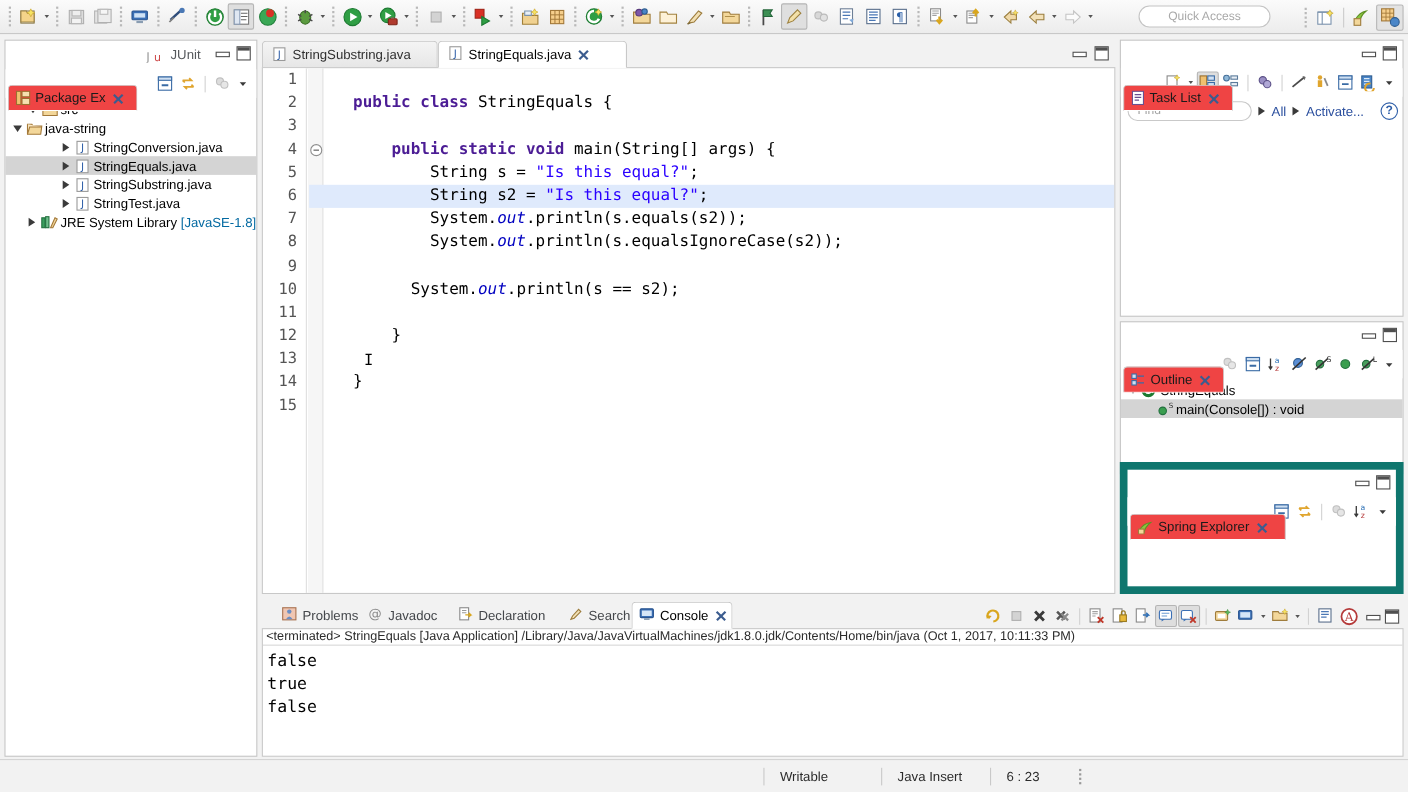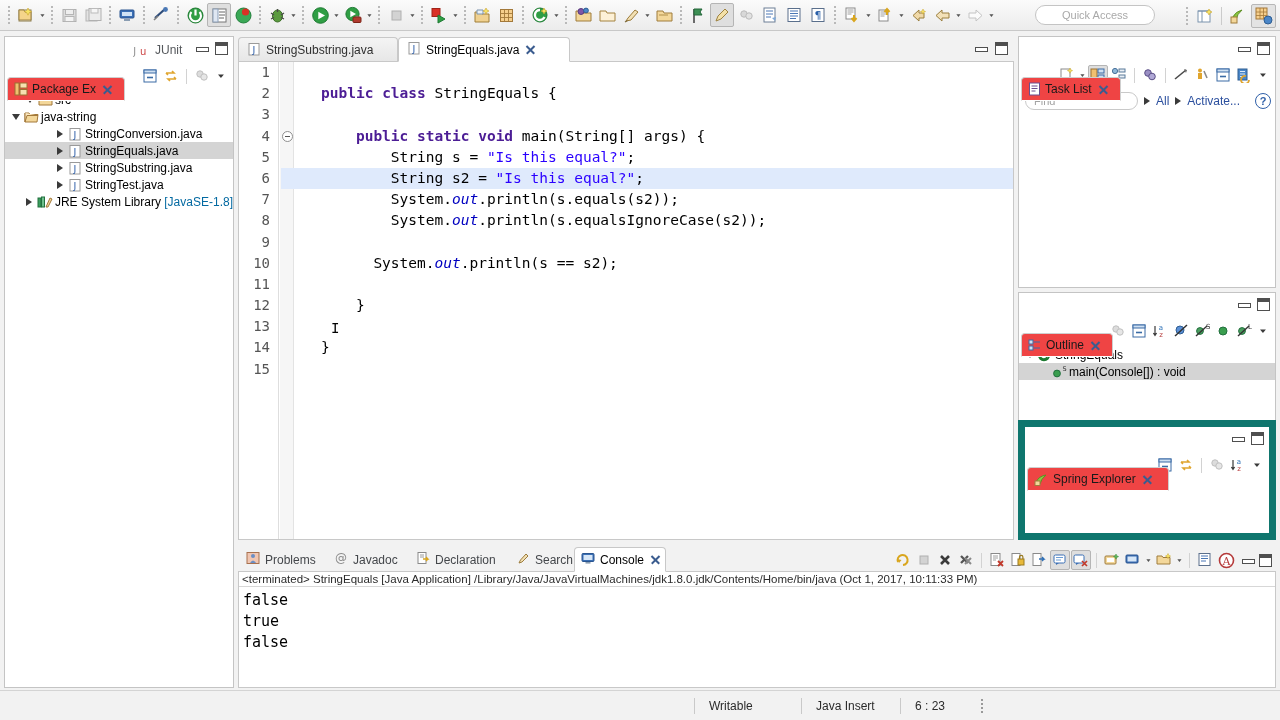--- a/index.html
+++ b/index.html
@@ -720,21 +720,21 @@
             <div class="cline"><span>}</span></div>
             <div class="cline">&nbsp;</div>
           </div>
         <span class="cursor-ibeam" style="left:92px; top:258px;">I</span>
       </div>
     </div>
   </div>
 
   <div id="console" class="panel" style="background:transparent;">
     <div class="cons-tabbar">
-      <div class="ctab inactive" style="left:2px;">
+      <div class="ctab inactive" style="left:12px;">
         <span class="tabicon" style="margin-right:5px;">
           <svg width="14" height="14" viewBox="0 0 14 14">
               <rect x="1" y="1.5" width="12" height="11" fill="#f0c6b2" stroke="#a8714f"></rect>
               <circle cx="7" cy="5" r="2" fill="#6b8ec4"></circle>
               <path d="M4 12 q3 -5 6 0z" fill="#6b8ec4"></path>
             </svg>
         </span>
         <span>Problems</span>
       </div>
       <div class="ctab inactive" style="left:90px;">

